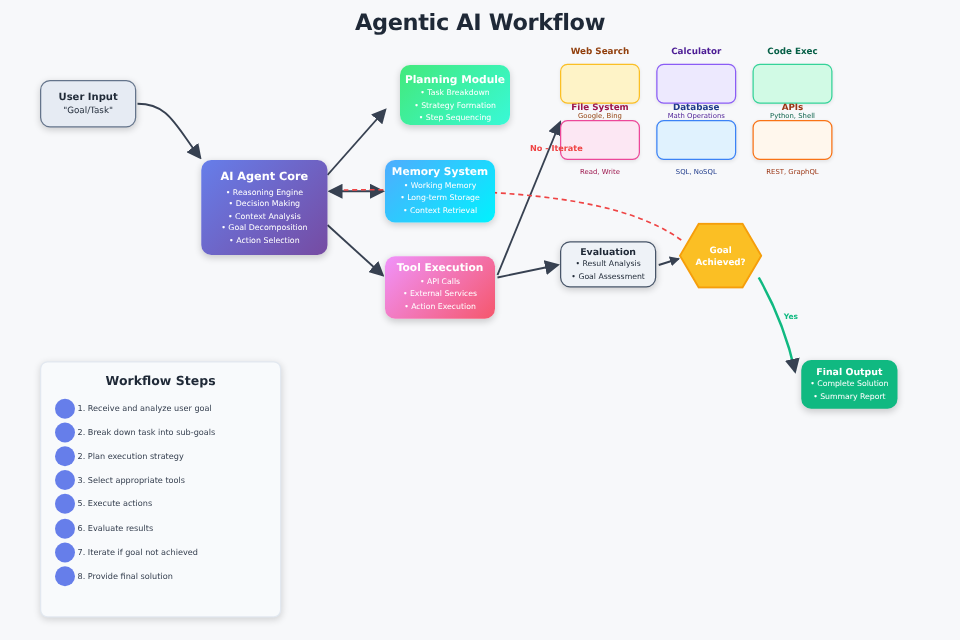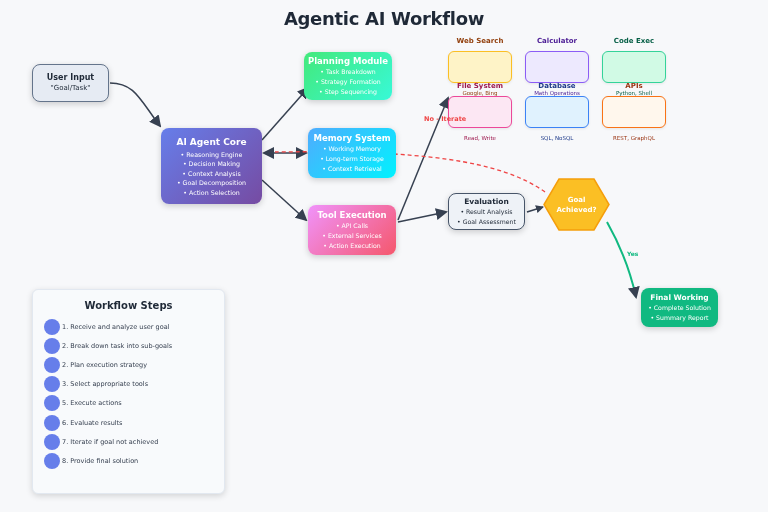--- a/index.html
+++ b/index.html
@@ -10,21 +10,21 @@
   .node { position: absolute; border-radius: 8px; text-align: center; display: flex; flex-direction: column; justify-content: center; align-items: center; box-shadow: 0 2px 6px rgba(0,0,0,0.18); }
   .node .nt { font-weight: bold; font-size: 8.5px; line-height: 12px; }
   .node .ns { font-size: 6.2px; line-height: 10px; }
   .white { color: #fff; }
   .user-input { left: 32px; top: 64px; width: 77px; height: 38px; background: #e6ebf3; border: 1.5px solid #64748b; color: #1f2937; }
   .user-input .nt { font-size: 8px; line-height: 10px; }
   .user-input .ns { font-size: 7px; }
   .core { left: 161px; top: 128px; width: 101px; height: 76px; background: linear-gradient(135deg, #667eea 0%, #764ba2 100%); }
   .core .nt { font-size: 9px; line-height: 14px; margin-bottom: 1px; }
   .core .ns { font-size: 6.3px; line-height: 9.6px; }
-  .planning { left: 304px; top: 52px; width: 88px; height: 48px; background: linear-gradient(135deg, #43e97b 0%, #38f9d7 100%); }
+  .planning { left: 320px; top: 52px; width: 88px; height: 48px; background: linear-gradient(135deg, #43e97b 0%, #38f9d7 100%); justify-content: flex-end; }
   .memory { left: 308px; top: 128px; width: 88px; height: 50px; background: linear-gradient(135deg, #4facfe 0%, #00f2fe 100%); }
   .tool { left: 308px; top: 205px; width: 88px; height: 50px; background: linear-gradient(135deg, #f093fb 0%, #f5576c 100%); }
   .eval { left: 448px; top: 193px; width: 77px; height: 37px; background: #eef2f7; border: 1.5px solid #475569; color: #1f2937; }
   .eval .nt { font-size: 7.5px; line-height: 11px; }
   .final { left: 641px; top: 288px; width: 77px; height: 39px; background: #10b981; }
   .final .nt { font-size: 7.5px; line-height: 11px; }
   .tbox { position: absolute; width: 64px; height: 32px; border-radius: 6px; border: 1.5px solid; text-align: center; display: flex; flex-direction: column; justify-content: center; box-shadow: 0 1px 3px rgba(0,0,0,0.08); gap: 42px; }
   .tbox .tt { font-weight: bold; font-size: 7px; line-height: 11px; }
   .tbox .ts { font-size: 5.5px; line-height: 9px; }
   .hex { position: absolute; left: 543px; top: 178px; width: 67px; height: 53px; }
@@ -109,21 +109,21 @@
 
 <svg class="hex" viewBox="0 0 67 53">
   <polygon points="16,1 51,1 66,26.5 51,52 16,52 1,26.5" fill="#fbbf24" stroke="#f59e0b" stroke-width="1.5"></polygon>
 </svg>
 <div class="hex-label">
   <span>Goal</span>
   <span>Achieved?</span>
 </div>
 
 <div class="node final white">
-  <div class="nt">Final Working</div>
+  <div class="nt">Final Output</div>
   <div class="ns">• Complete Solution</div>
   <div class="ns">• Summary Report</div>
 </div>
 
 <div id="tools-container">
     <div class="tbox" style="left: 448px; top: 51px; background: rgb(254, 243, 199); border-color: rgb(251, 191, 36); color: rgb(146, 64, 14);">
       <div class="tt">Web Search</div>
       <div class="ts">Google, Bing</div>
     </div>
     <div class="tbox" style="left: 525px; top: 51px; background: rgb(237, 233, 254); border-color: rgb(139, 92, 246); color: rgb(76, 29, 149);">

